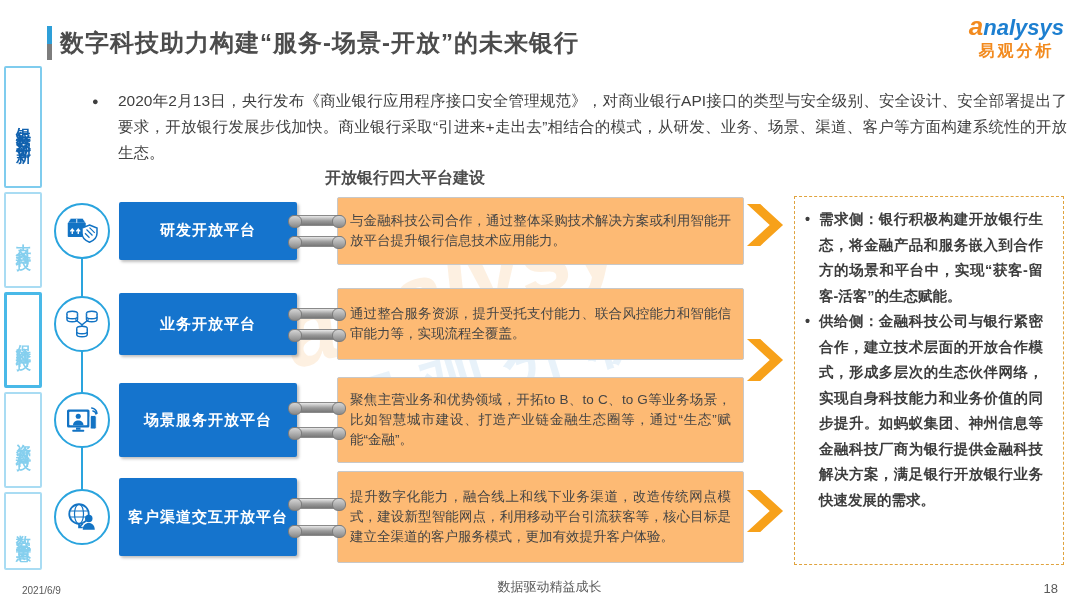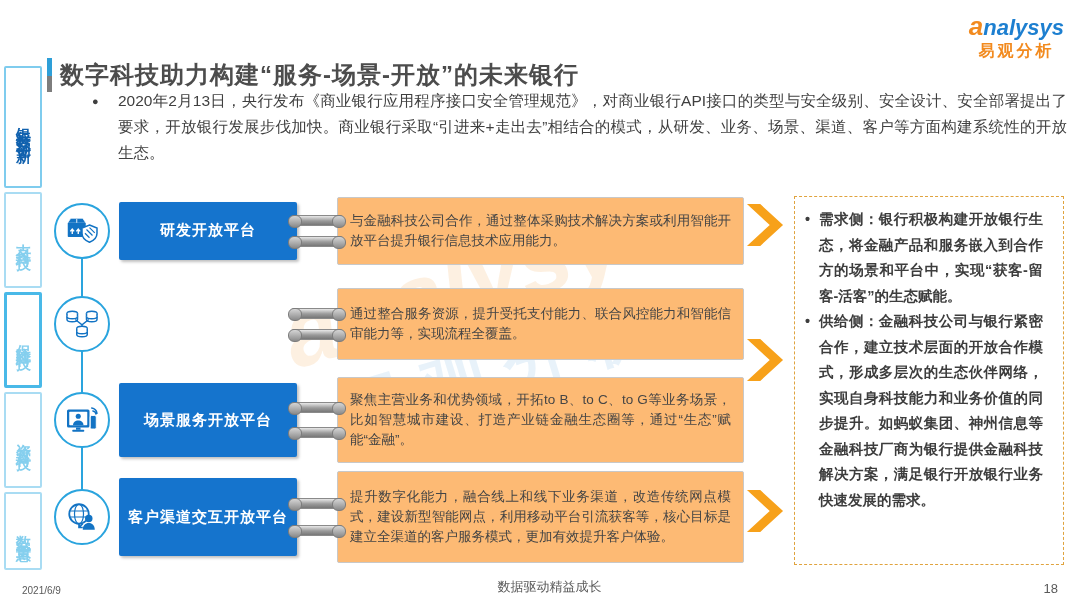--- a/index.html
+++ b/index.html
@@ -4,21 +4,21 @@
 <style>
   * { margin:0; padding:0; box-sizing:border-box; }
   html,body { width:1080px; height:608px; }
   body {
     font-family:"Liberation Sans","DejaVu Sans",sans-serif;
     background:#ffffff; color:#404040; overflow:hidden; position:relative;
   }
   .slide { position:absolute; inset:0; width:1080px; height:608px; background:#fff; }
 
   
-  .title-row { position:absolute; left:47px; top:26px; display:flex; align-items:center;margin-top:32px; }
+  .title-row { position:absolute; left:47px; top:26px; display:flex; align-items:center; }
   .accent-bar { width:5px; height:34px; margin-right:8px;
     background:linear-gradient(to bottom,#2e9fd8 0 52%,#7d7d7d 52% 100%); }
   .page-title { font-size:24px; font-weight:bold; color:#4c4c4c; letter-spacing:1px; }
 
   
   .logo { position:absolute; right:16px; top:12px; text-align:center; line-height:1.1; }
   .logo-en { font-size:22px; font-style:italic; font-weight:bold; color:#1d7fd0; letter-spacing:0; }
   .logo-en .a-swirl { color:#f28a1e; font-size:26px; }
   .logo-cn { font-size:16px; font-weight:bold; color:#f28a1e; letter-spacing:3px; margin-top:1px; }
 
@@ -127,20 +127,21 @@
     <div class="side-item h2">支付科技</div>
     <div class="side-item h2 hl">保险科技</div>
     <div class="side-item h2">资管科技</div>
     <div class="side-item h3">数字普惠</div>
   </div>
 
   <div class="intro">
     <div class="intro-text">2020年2月13日，央行发布《商业银行应用程序接口安全管理规范》，对商业银行API接口的类型与安全级别、安全设计、安全部署提出了要求，开放银行发展步伐加快。商业银行采取“引进来+走出去”相结合的模式，从研发、业务、场景、渠道、客户等方面构建系统性的开放生态。</div>
   </div>
 
+  <div class="platforms-heading">开放银行四大平台建设</div>
   <div class="value-heading">开放银行商业价值</div>
 
   <div class="diagram">
     <div class="icon-spine"></div>
 
     <div class="p-row row-0">
       <div class="icon-circle">
         <svg viewBox="0 0 48 48" fill="none">
           <rect x="5" y="13" width="24" height="19" rx="1" fill="#1273c4"></rect>
           <path d="M5 13 L9 7 H25 L29 13" fill="#1273c4" stroke="#fff" stroke-width="1"></path>
@@ -171,20 +172,21 @@
             <ellipse cx="37" cy="10" rx="7" ry="3"></ellipse>
               <path d="M30 10 v8 c0 1.7 3.1 3 7 3 s7-1.3 7-3 v-8"></path>
               <path d="M30 14 c0 1.7 3.1 3 7 3 s7-1.3 7-3"></path>
             <ellipse cx="24" cy="30" rx="7" ry="3"></ellipse>
               <path d="M17 30 v8 c0 1.7 3.1 3 7 3 s7-1.3 7-3 v-8"></path>
               <path d="M17 34 c0 1.7 3.1 3 7 3 s7-1.3 7-3"></path>
           </g>
           <path d="M15 18 L24 25 L33 18 M24 25 v3" stroke="#1273c4" stroke-width="2"></path>
         </svg>
       </div>
+      <div class="p-label">业务开放平台</div>
       <div class="coils">
           <div class="coil"></div>
           <div class="coil"></div>
         </div>
       <div class="p-desc">
           <span>通过整合服务资源，提升受托支付能力、联合风控能力和智能信审能力等，实现流程全覆盖。</span>
         </div>
     </div>
 
     <div class="p-row row-2">

